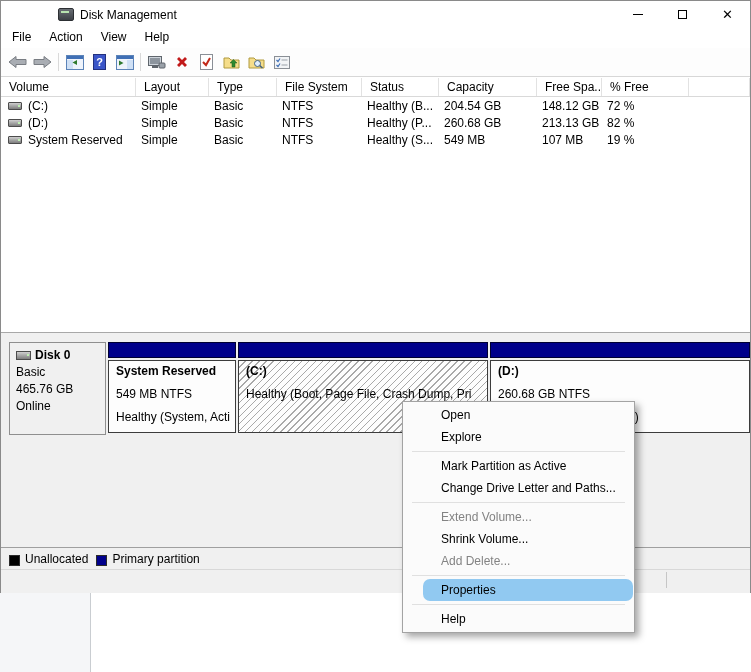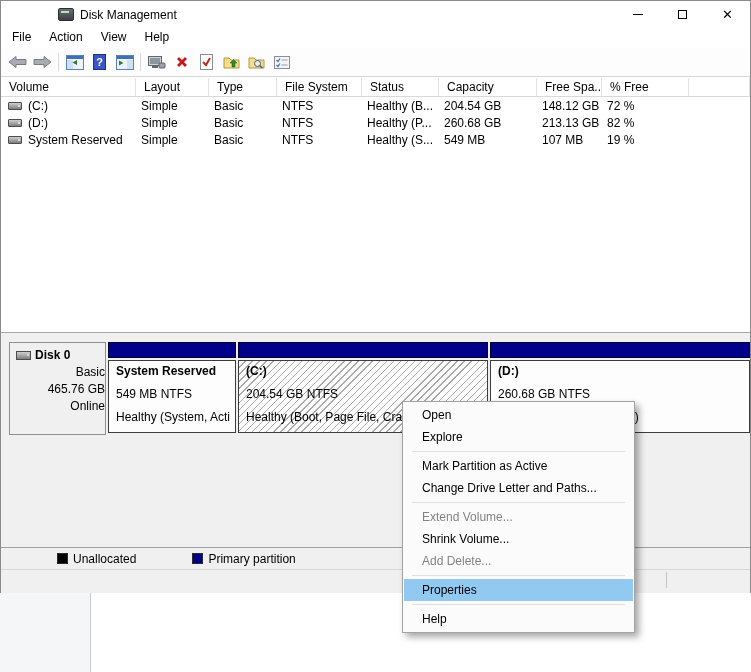--- a/index.html
+++ b/index.html
@@ -39,50 +39,50 @@
   .lheader .hcell { border-right:1px solid #e2e2e2; padding:2px 0 0 8px; white-space:nowrap; overflow:hidden; }
   .lrow { height:17px; align-items:center; }
   .lrow .cell { padding-left:5px; white-space:nowrap; overflow:hidden; }
   .vol-cell { display:flex; align-items:center; padding-left:7px !important; gap:6px; }
   .drive-ico { width:14px; height:8px; background:linear-gradient(#cfcfcf,#7e7e7e); border:1px solid #4c4c4c; border-radius:1px; position:relative; flex:0 0 auto; }
   .drive-ico::after { content:""; position:absolute; right:1px; top:2px; width:2px; height:2px; background:#bff0b2; }
 
   
   .bottom-pane { position:absolute; left:0; top:331px; width:749px; height:260px; background:#f0f0f0; border-top:1px solid #a8a8a8; }
   .disk-row { position:absolute; left:8px; top:9px; height:93px; }
-  .disk-card { position:absolute; left:0; top:0; width:97px; height:93px; background:#f0f0f0; border:1px solid #8f8f8f; padding:5px 0 0 6px;text-align:right; }
+  .disk-card { position:absolute; left:0; top:0; width:97px; height:93px; background:#f0f0f0; border:1px solid #8f8f8f; padding:5px 0 0 6px; }
   .disk-title { display:flex; align-items:center; gap:4px; font-weight:bold; }
   .disk-ico { width:15px; height:9px; background:linear-gradient(#cfcfcf,#7e7e7e); border:1px solid #4c4c4c; position:relative; flex:0 0 auto; }
   .disk-ico::after { content:""; position:absolute; right:1px; top:2px; width:2px; height:2px; background:#bff0b2; }
   .disk-line { margin-top:3px; }
 
   .partitions { position:absolute; left:99px; top:0; width:644px; height:93px; display:flex; gap:2px; }
   .partition { position:relative; height:93px; }
   .part-band { height:16px; background:#00008b; border:1px solid #000032; }
   .part-body { margin-top:2px; height:73px; background:#fdfdfd; border:1px solid #3c3c3c; padding:3px 0 0 7px; overflow:hidden; }
   .part-body.hatched { background-color:#fdfdfd;
     background-image:repeating-linear-gradient(135deg, transparent 0 4px, #a9a9a9 4px 5px); }
   .part-name { font-weight:bold; white-space:nowrap; }
   .part-line { margin-top:9px; white-space:nowrap; }
 
   .legend-bar { position:absolute; left:0; top:214px; width:749px; height:22px; background:#f0f0f0; border-top:1px solid #9f9f9f; display:flex; align-items:center; padding-left:8px; gap:8px; }
-  .legend-item { display:flex; align-items:center; gap:5px;margin-left:48px; }
+  .legend-item { display:flex; align-items:flex-end; gap:5px; }
   .swatch { width:11px; height:11px; border:1px solid #2a2a2a; }
   .swatch.black { background:#000000; }
   .swatch.navy { background:#00008b; }
 
   .status-strip { position:absolute; left:0; top:236px; width:749px; height:24px; background:#f0f0f0; border-top:1px solid #d8d8d8; }
   .status-notch { position:absolute; left:665px; top:2px; width:1px; height:16px; background:#c6c6c6; }
 
   
   .context-menu { position:absolute; left:402px; top:401px; width:233px; background:#fbfbfb;
     border:1px solid #a3a3a3; box-shadow:4px 4px 7px rgba(0,0,0,0.35); padding:2px 1px; z-index:50; }
-  .cm-item { height:22px; line-height:22px; padding-left:18px; white-space:nowrap; }
+  .cm-item { height:22px; line-height:22px; padding-left:18px; white-space:nowrap;margin-left:19px; }
   .cm-item.disabled { color:#838383; }
-  .cm-item.highlight { background:#91c9f1; }
+  .cm-item.highlight { background:#91c9f1;border-radius:7px; }
   .cm-sep { height:1px; background:#e0e0e0; margin:3px 8px; }
 
   
   svg { display:block; }
 </style>
 </head>
 <body>
 
 <div class="desktop">
   <div class="desktop-left"></div>
@@ -269,21 +269,20 @@
           <div class="part-body">
             <div class="part-name">System Reserved</div>
             <div class="part-line">549 MB NTFS</div>
             <div class="part-line">Healthy (System, Acti</div>
           </div>
         </div>
         <div class="partition" style="width:250px;">
           <div class="part-band"></div>
           <div class="part-body hatched">
             <div class="part-name">(C:)</div>
-            <div class="part-line">204.54 GB NTFS</div>
             <div class="part-line">Healthy (Boot, Page File, Crash Dump, Pri</div>
           </div>
         </div>
         <div class="partition" style="width:260px;">
           <div class="part-band"></div>
           <div class="part-body">
             <div class="part-name">(D:)</div>
             <div class="part-line">260.68 GB NTFS</div>
             <div class="part-line">Healthy (Primary Partition)</div>
           </div>

